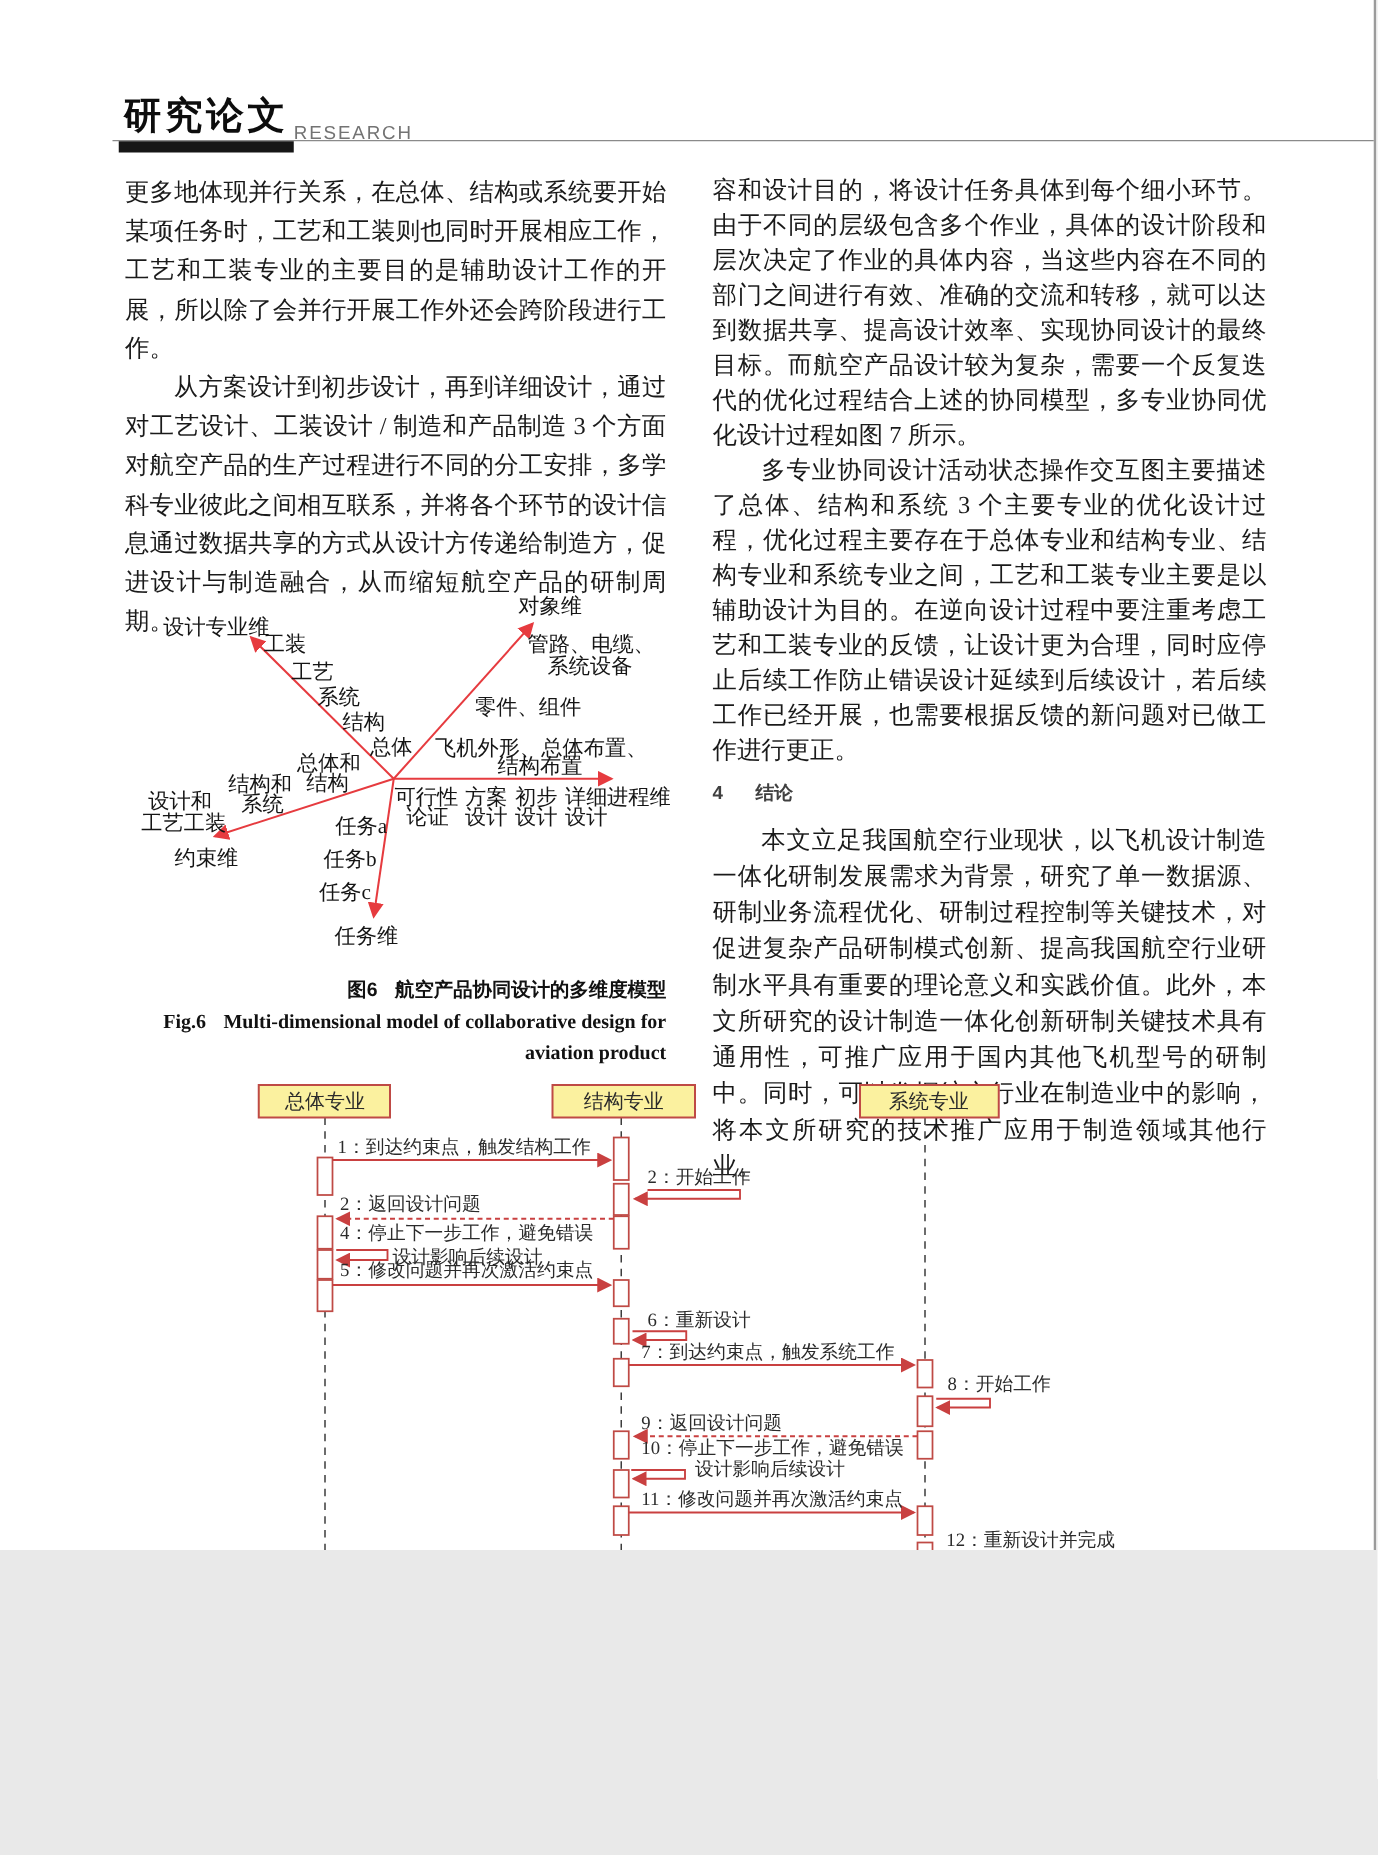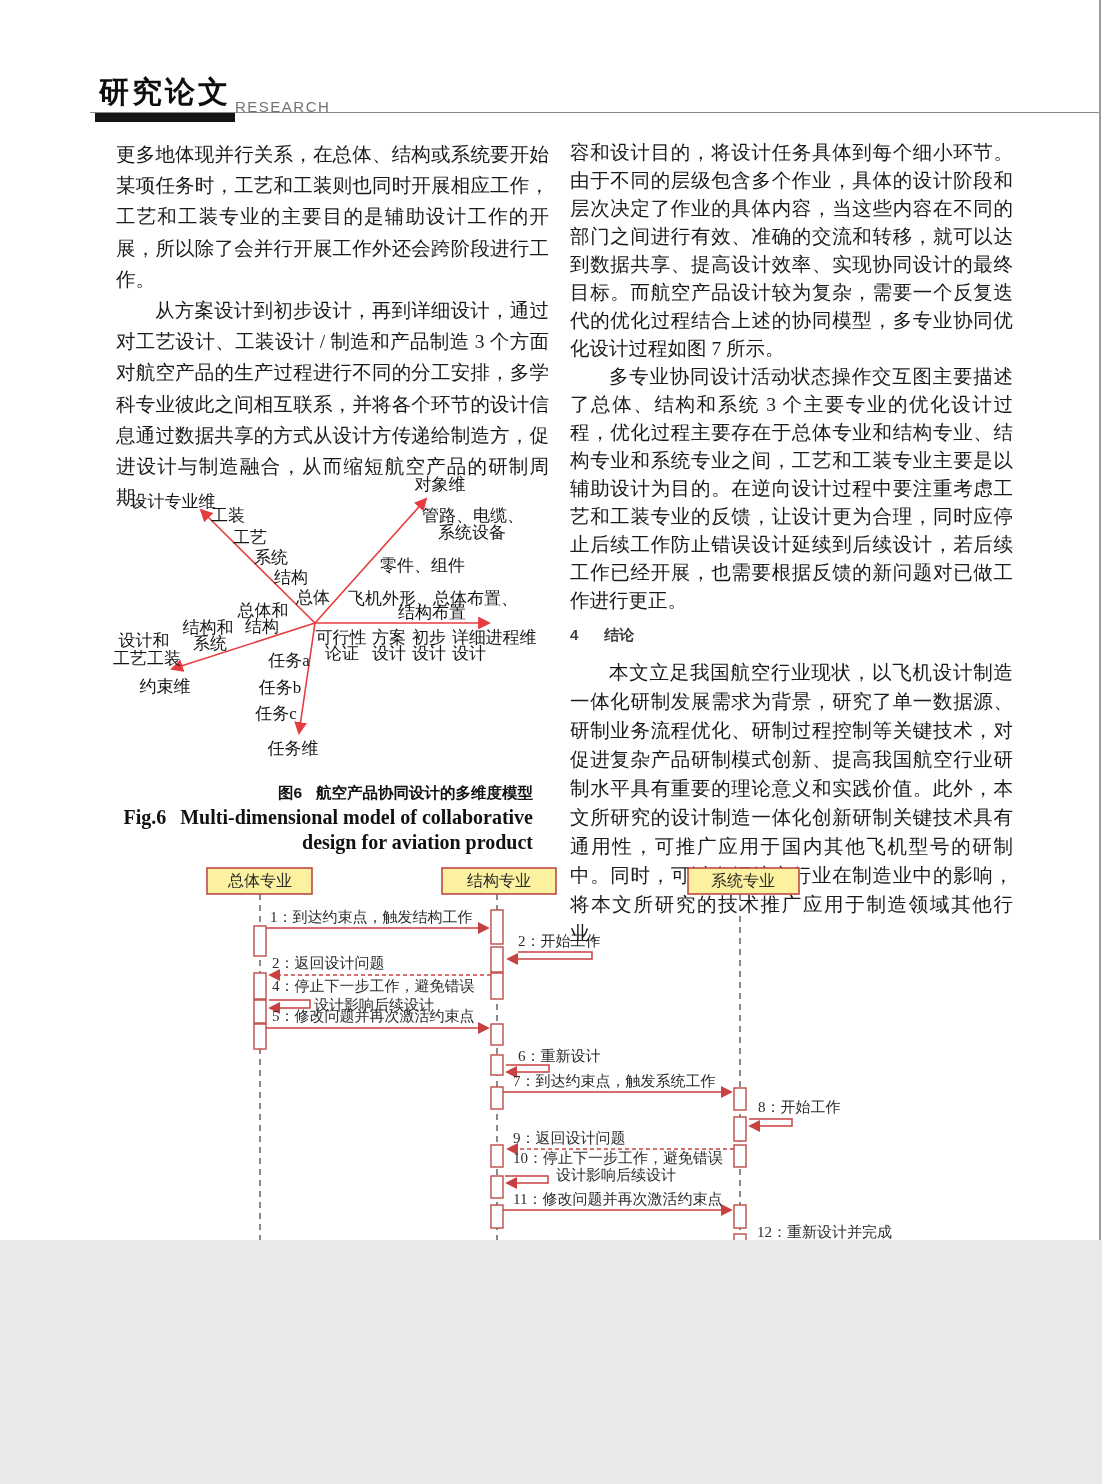--- a/index.html
+++ b/index.html
@@ -11,31 +11,31 @@
   .hdr-cn{position:absolute;left:99px;top:72px;font-family:"Liberation Sans","DejaVu Sans",sans-serif;
           font-weight:bold;font-size:30px;letter-spacing:3px;color:#0d0d0d;}
   .hdr-en{position:absolute;left:235px;top:98px;font-family:"Liberation Sans","DejaVu Sans",sans-serif;
           font-size:15px;letter-spacing:1.5px;color:#737373;}
   .hdr-rule{position:absolute;left:90px;top:112px;width:1009px;height:1px;background:#8a8a8a;}
   .hdr-bar{position:absolute;left:95px;top:113px;width:140px;height:9px;background:#161616;}
   
   .col{position:absolute;top:139px;font-size:19.5px;text-align:justify;}
   .col p{margin:0;}
   .col p.indent{text-indent:2em;}
-  #col-left{left:116px;width:433px;line-height:31.2px;}
+  #col-left{left:100px;width:433px;line-height:31.2px;}
   #col-right{left:570px;width:443px;line-height:28px;}
   #col-right .conclusion-p{line-height:29px;}
   .sec-head{font-family:"Liberation Sans","DejaVu Sans",sans-serif;font-weight:bold;font-size:15px;
             margin:7px 0 10px 0;line-height:26px;text-align:left;color:#404040;}
   .sec-head .sec-num{margin-right:26px;}
   
   .fig-svg{position:absolute;}
   .fig-caption{position:absolute;text-align:right;}
   .cap-cn{font-family:"Liberation Sans","DejaVu Sans",sans-serif;font-weight:bold;font-size:15.5px;color:#111;line-height:24px;}
-  .cap-en{font-family:"Liberation Serif","DejaVu Serif",serif;font-weight:bold;font-size:20px;color:#111;line-height:25px;}
+  .cap-en{font-family:"Liberation Serif","DejaVu Serif",serif;font-weight:bold;font-size:16px;color:#111;line-height:25px;}
   .cap-gap{display:inline-block;width:14px;}
   #fig6-caption{left:100px;top:781px;width:433px;}
   #fig7-caption{left:100px;top:1310px;width:913px;}
   
   .f6-t{font-family:"Liberation Serif","DejaVu Serif",serif;font-size:17px;fill:#151515;}
   .f7-msg{font-family:"Liberation Serif","DejaVu Serif",serif;font-size:15px;fill:#2b2b2b;}
   .f7-actor{font-family:"Liberation Serif","DejaVu Serif",serif;font-size:16px;fill:#2b2b2b;}
   
   #footer{position:absolute;left:100px;top:1358px;}
   .foot-num{font-weight:normal;font-size:24px;color:#701a75;}

